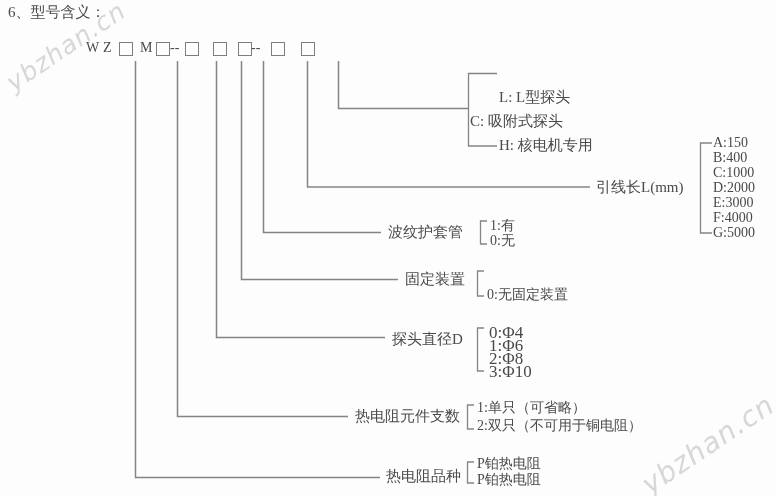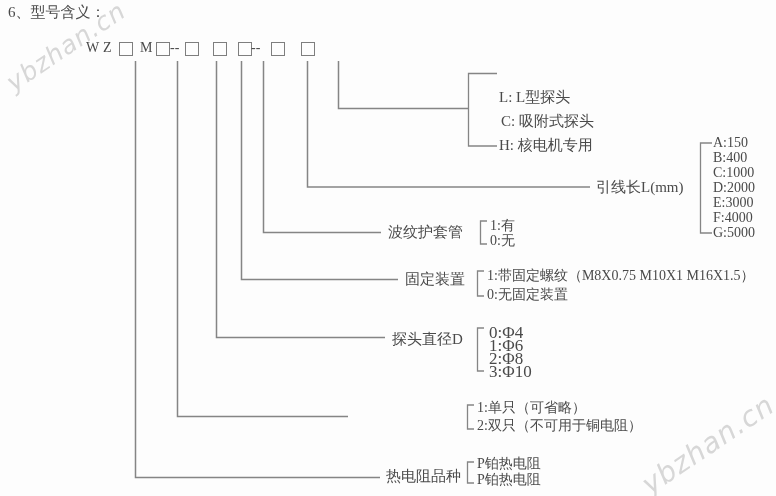--- a/index.html
+++ b/index.html
@@ -62,46 +62,46 @@
   <div class="cbox txt-layer" style="left:156px;top:42px"></div>
   <span class="code-letter txt-layer" style="left:170px;top:40px">--</span>
   <div class="cbox txt-layer" style="left:185px;top:42px"></div>
   <div class="cbox txt-layer" style="left:213px;top:42px"></div>
   <div class="cbox txt-layer" style="left:238px;top:42px"></div>
   <span class="code-letter txt-layer" style="left:251px;top:40px">--</span>
   <div class="cbox txt-layer" style="left:271px;top:42px"></div>
   <div class="cbox txt-layer" style="left:301px;top:42px"></div>
 
   <div class="t txt-layer" style="left:499px;top:90px">L: L型探头</div>
-  <div class="t txt-layer" style="left:501px;top:114px">C: 吸附式探头</div>
+  <div class="t txt-layer" style="left:470px;top:114px">C: 吸附式探头</div>
   <div class="t txt-layer" style="left:499px;top:138px">H: 核电机专用</div>
 
   <div class="t txt-layer" style="left:596px;top:180px">引线长L(mm)</div>
   <div class="t s14 txt-layer" style="left:713px;top:136px">A:150</div>
   <div class="t s14 txt-layer" style="left:713px;top:151px">B:400</div>
   <div class="t s14 txt-layer" style="left:713px;top:166px">C:1000</div>
   <div class="t s14 txt-layer" style="left:713px;top:181px">D:2000</div>
   <div class="t s14 txt-layer" style="left:713px;top:196px">E:3000</div>
   <div class="t s14 txt-layer" style="left:713px;top:211px">F:4000</div>
   <div class="t s14 txt-layer" style="left:713px;top:226px">G:5000</div>
 
   <div class="t txt-layer" style="left:388px;top:225px">波纹护套管</div>
   <div class="t s14 txt-layer" style="left:490px;top:219px">1:有</div>
   <div class="t s14 txt-layer" style="left:490px;top:234px">0:无</div>
 
   <div class="t txt-layer" style="left:405px;top:272px">固定装置</div>
-  <div class="t s14 txt-layer" style="left:487px;top:269px">1:带固定螺纹（M8X0.75 M10X1 M16X1.5）</div>
   <div class="t s14 txt-layer" style="left:487px;top:288px">0:无固定装置</div>
 
   <div class="t txt-layer" style="left:392px;top:332px">探头直径D</div>
   <div class="t s13 txt-layer" style="left:489px;top:326px">0:Φ4</div>
   <div class="t s13 txt-layer" style="left:489px;top:339px">1:Φ6</div>
   <div class="t s13 txt-layer" style="left:489px;top:352px">2:Φ8</div>
   <div class="t s13 txt-layer" style="left:489px;top:365px">3:Φ10</div>
 
+  <div class="t txt-layer" style="left:355px;top:409px">热电阻元件支数</div>
   <div class="t s14 txt-layer" style="left:477px;top:401px">1:单只（可省略）</div>
   <div class="t s14 txt-layer" style="left:477px;top:419px">2:双只（不可用于铜电阻）</div>
 
   <div class="t txt-layer" style="left:386px;top:469px">热电阻品种</div>
   <div class="t s14 txt-layer" style="left:477px;top:457px">P铂热电阻</div>
   <div class="t s14 txt-layer" style="left:477px;top:473px">P铂热电阻</div>
 
 </div>
 
 </body></html>

